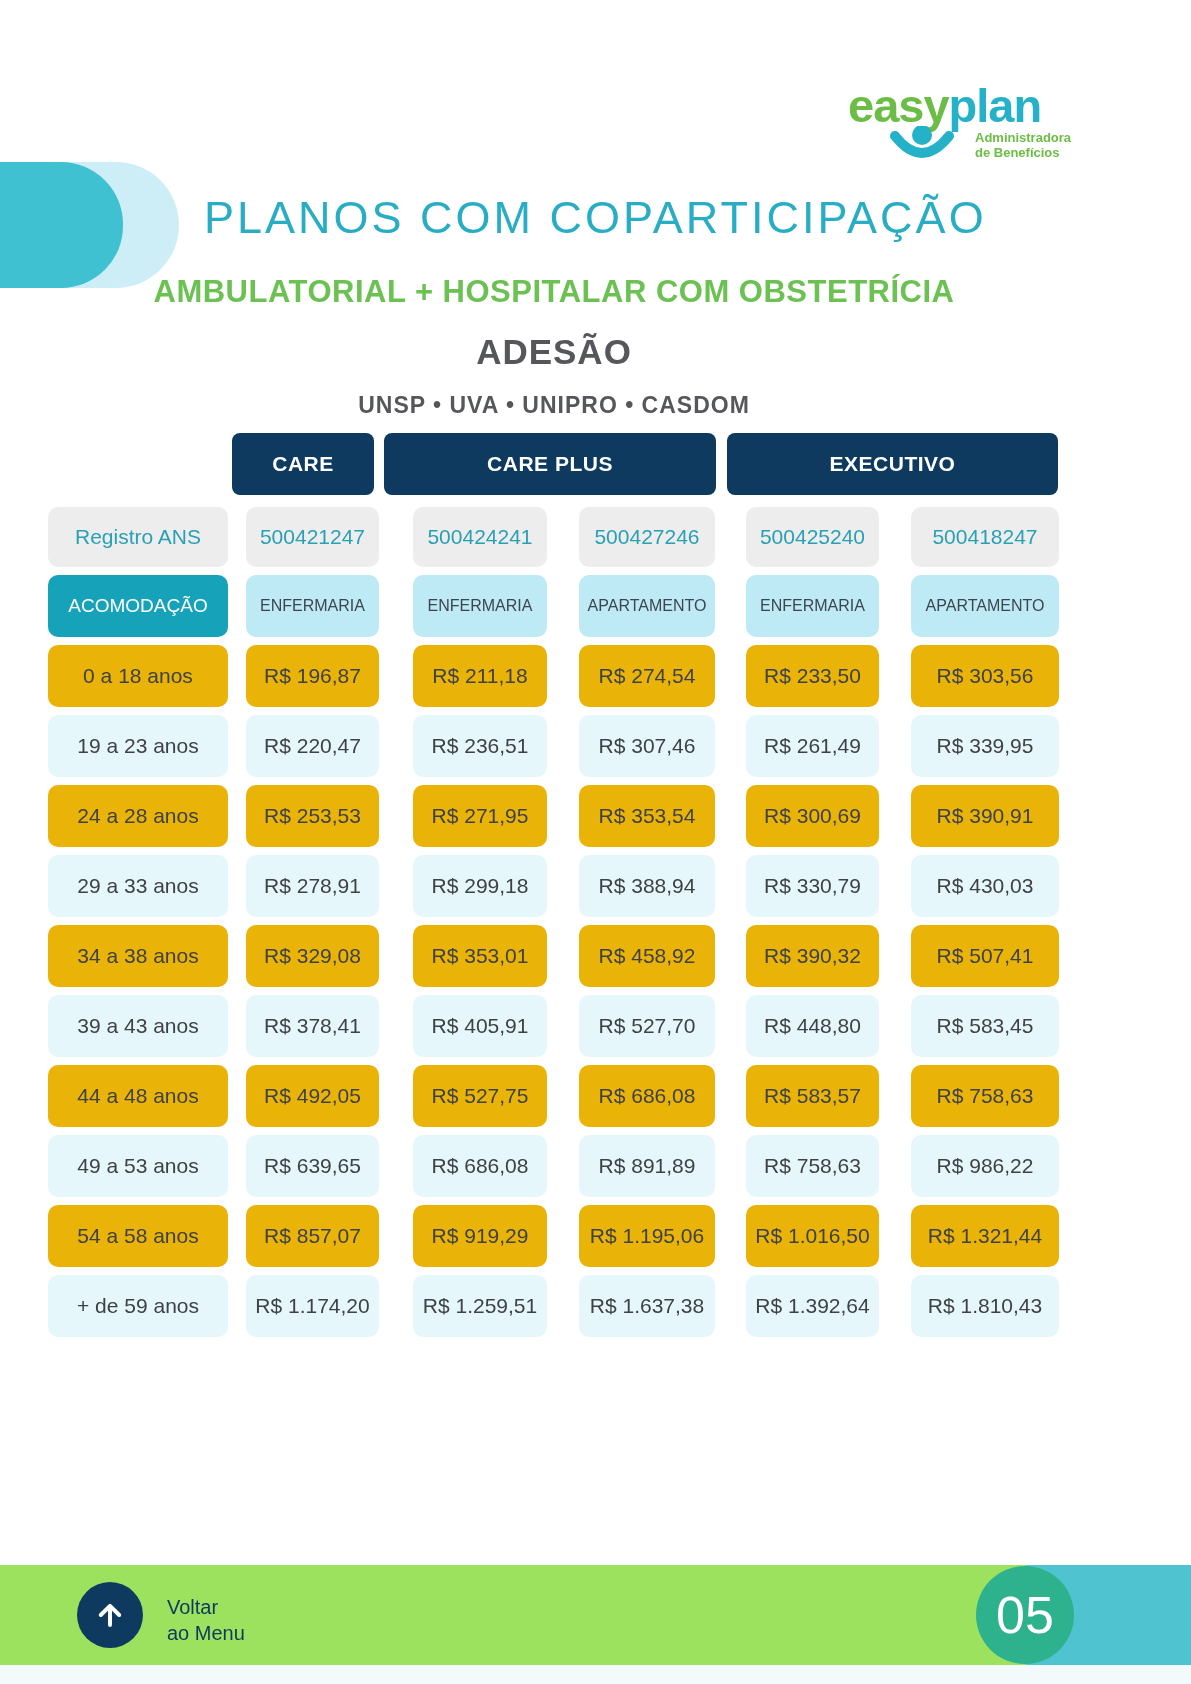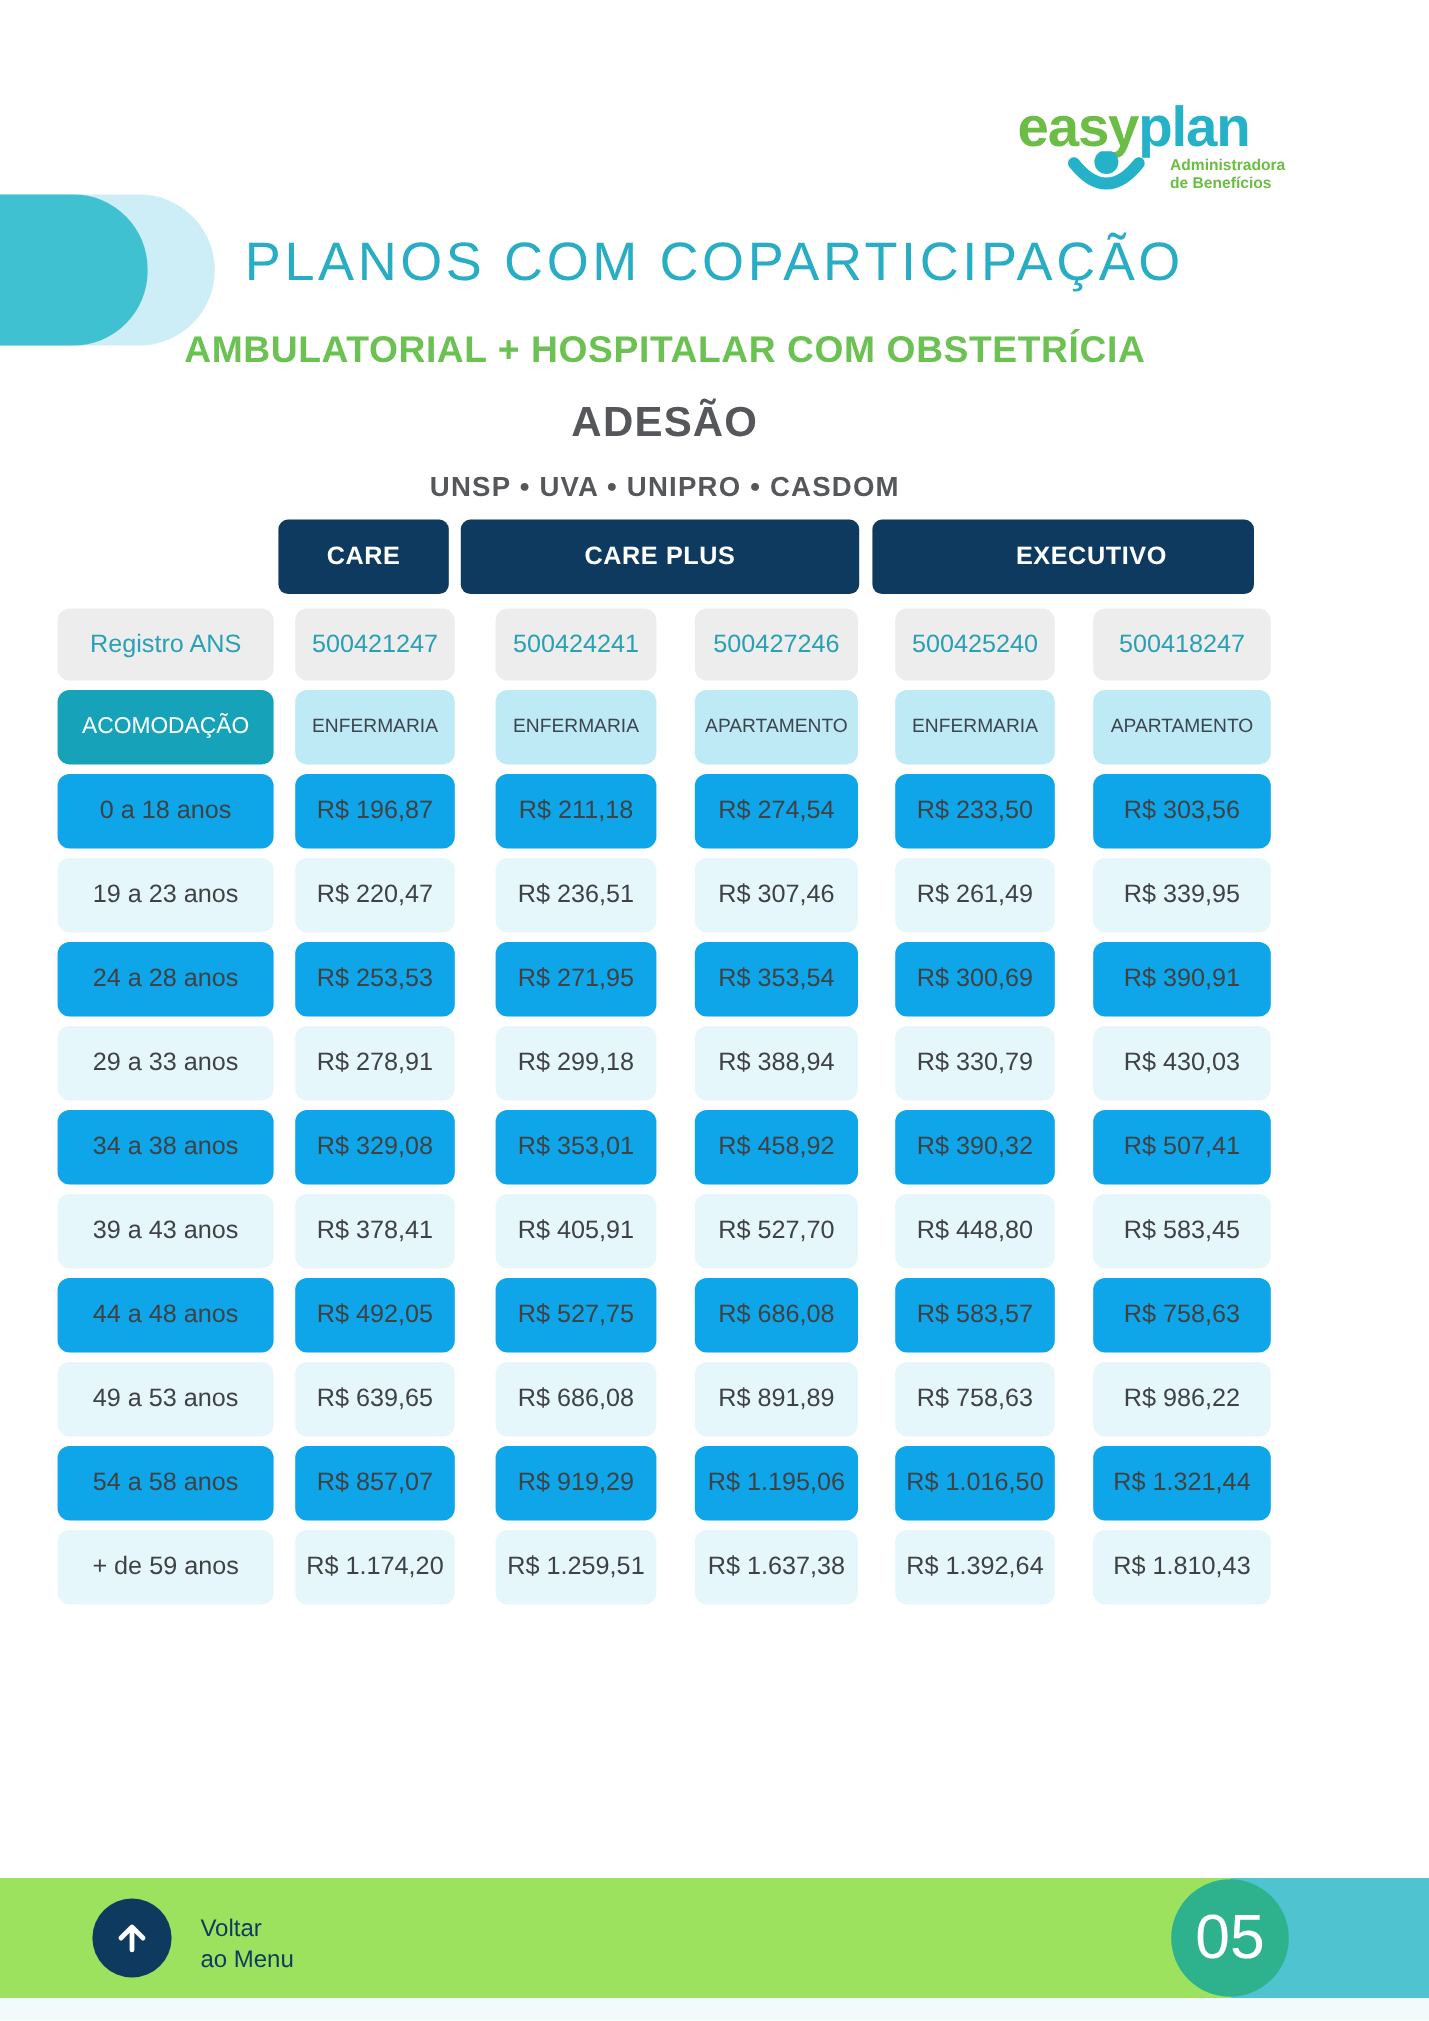--- a/index.html
+++ b/index.html
@@ -31,35 +31,35 @@
 
   
   .table{position:absolute;left:48px;top:433px;width:1012px;}
   .t-row{display:flex;margin-bottom:8px;}
   .t-row.header{margin-bottom:12px;}
   .hdr-spacer{width:180px;height:62px;}
   .hdr{height:62px;border-radius:8px;background:#0d3a5e;color:#ffffff;font-weight:bold;
        font-size:21px;display:flex;align-items:center;justify-content:center;letter-spacing:.5px;}
   .hdr-care{width:142px;margin-left:4px;}
   .hdr-careplus{width:332px;margin-left:10px;}
-  .hdr-exec{width:271px;margin-left:11px;padding-left:47px;}
+  .hdr-exec{width:331px;margin-left:11px;}
 
   .cell{height:62px;border-radius:10px;display:flex;align-items:center;justify-content:center;
         font-size:21px;color:#3f4245;}
   .cells-row > :nth-child(1){width:180px;}
   .cells-row > :nth-child(2){width:133px;margin-left:18px;}
   .cells-row > :nth-child(3){width:134px;margin-left:34px;}
   .cells-row > :nth-child(4){width:136px;margin-left:32px;}
   .cells-row > :nth-child(5){width:133px;margin-left:31px;}
   .cells-row > :nth-child(6){width:148px;margin-left:32px;}
 
   .reg .cell{height:60px;background:#ededed;color:#2aa0b5;}
   .acc-label{background:#16a3b9;color:#ffffff;font-size:19px;font-weight:500;}
   .acc-cell{background:#bdeaf4;font-size:16px;color:#3c4650;}
-  .row-gray .cell{background:#0ea5e9;}
+  .row-gray .cell{background:#eab308;}
   .row-blue .cell{background:#e6f7fb;}
 
   
   .footer-bar{position:absolute;left:0;top:1565px;width:1191px;height:100px;background:#9ce25e;}
   .footer-teal{position:absolute;left:1026px;top:1565px;width:165px;height:100px;background:#4fc3cf;}
   .page-circle{position:absolute;left:976px;top:1566px;width:98px;height:98px;border-radius:50%;
                background:#2eb28e;color:#ffffff;font-size:52px;display:flex;align-items:center;
                justify-content:center;}
   .back-btn{position:absolute;left:77px;top:1582px;width:66px;height:66px;border-radius:50%;
             background:#0d3a5e;display:flex;align-items:center;justify-content:center;cursor:pointer;}

